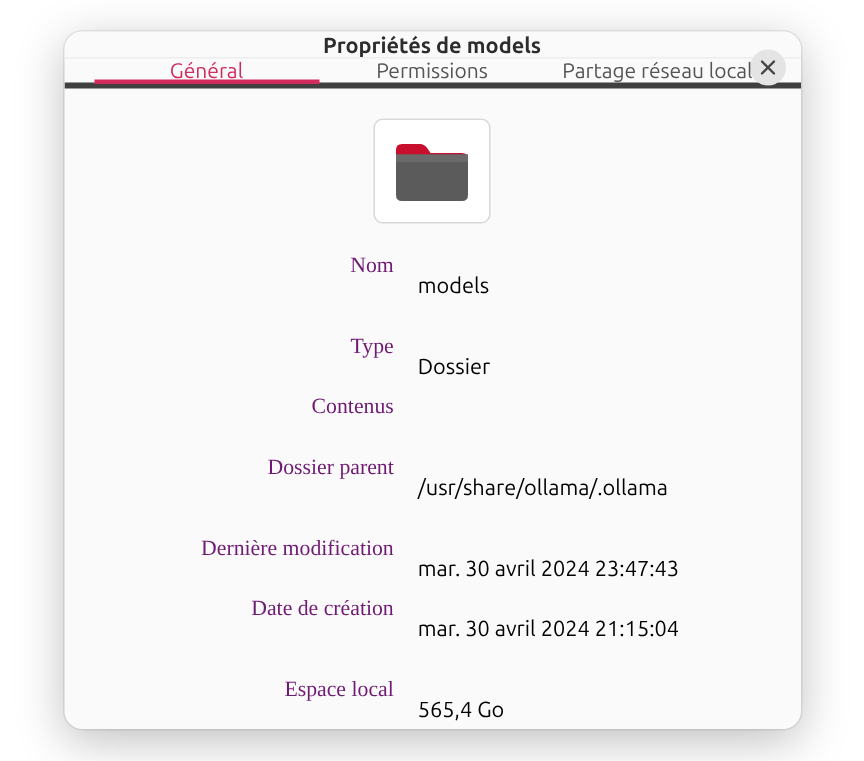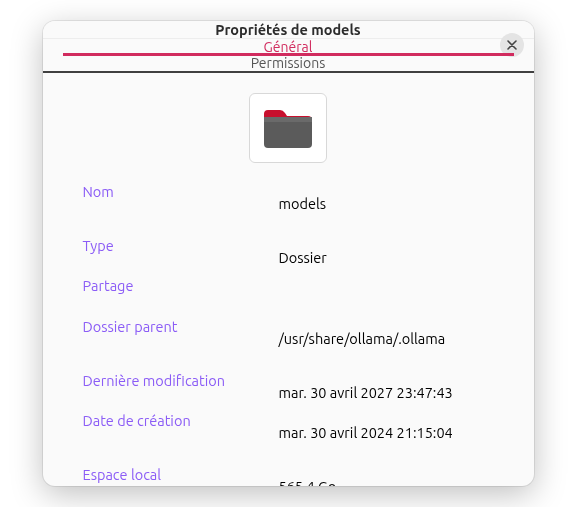--- a/index.html
+++ b/index.html
@@ -46,23 +46,22 @@
   background: #e4e4e4;
   display: flex;
   align-items: center;
   justify-content: center;
   cursor: pointer;
 }
 .close-btn svg { width: 10px; height: 10px; }
 .tabs {
   display: flex;
   height: 42px;
-  border-bottom: 2px solid #404040;
+  border-bottom: 4px solid #404040;
   padding: 0 20px;
-  flex-direction: column;
 }
 .tab {
   flex: 1;
   display: flex;
   align-items: center;
   justify-content: center;
   font-size: 14px;
   color: #555;
   cursor: pointer;
   position: relative;
@@ -102,22 +101,23 @@
 .props {
   display: grid;
   grid-template-columns: 180px 1fr;
   column-gap: 16px;
   row-gap: 6px;
   font-size: 14.5px;
   color: #333;
   line-height: 1.5;
 }
 .label {
-  text-align: left;
-  color: #8b5cf6;
+  text-align: right;
+  color: #701a75;
+  font-family: Liberation Serif, serif;
 }
 .value { color: #000000; margin-top: 12px; }
 .spacer { height: 8px; grid-column: 1 / -1; }
 </style>
 </head>
 <body>
 
 <div class="window">
 
   <div class="titlebar">
@@ -125,20 +125,21 @@
     <div class="close-btn">
       <svg viewBox="0 0 10 10">
         <path d="M1 1 L9 9 M9 1 L1 9" stroke="#444" stroke-width="1.6" stroke-linecap="round"></path>
       </svg>
     </div>
   </div>
 
   <div class="tabs">
     <div class="tab active">Général</div>
     <div class="tab">Permissions</div>
+    <div class="tab">Partage réseau local</div>
   </div>
 
   <div class="content">
     <div class="icon-row">
       <div class="icon-box">
         <svg width="52" height="44" viewBox="0 0 52 44">
           <path d="M2 8 Q2 4 6 4 L18 4 Q21 4 23 7 L25 10 L46 10 Q50 10 50 14 L50 14 L2 14 Z" fill="#c8102e"></path>
           <path d="M2 11 L50 11 Q50 11 50 15 L50 38 Q50 42 46 42 L6 42 Q2 42 2 38 Z" fill="#5b5b5b"></path>
           <path d="M2 11 L50 11 L50 16 L2 16 Z" fill="#6a6a6a"></path>
         </svg>
@@ -147,31 +148,31 @@
 
     <div class="props">
       <div class="label">Nom</div>
       <div class="value">models</div>
 
       <div class="spacer"></div>
 
       <div class="label">Type</div>
       <div class="value">Dossier</div>
 
-      <div class="label">Partage</div>
+      <div class="label">Contenus</div>
 
       <div class="spacer"></div>
 
       <div class="label">Dossier parent</div>
       <div class="value">/usr/share/ollama/.ollama</div>
 
       <div class="spacer"></div>
 
       <div class="label">Dernière modification</div>
-      <div class="value">mar. 30 avril 2027 23:47:43</div>
+      <div class="value">mar. 30 avril 2024 23:47:43</div>
 
       <div class="label">Date de création</div>
       <div class="value">mar. 30 avril 2024 21:15:04</div>
 
       <div class="spacer"></div>
 
       <div class="label">Espace local</div>
       <div class="value">565,4 Go</div>
     </div>
   </div>

